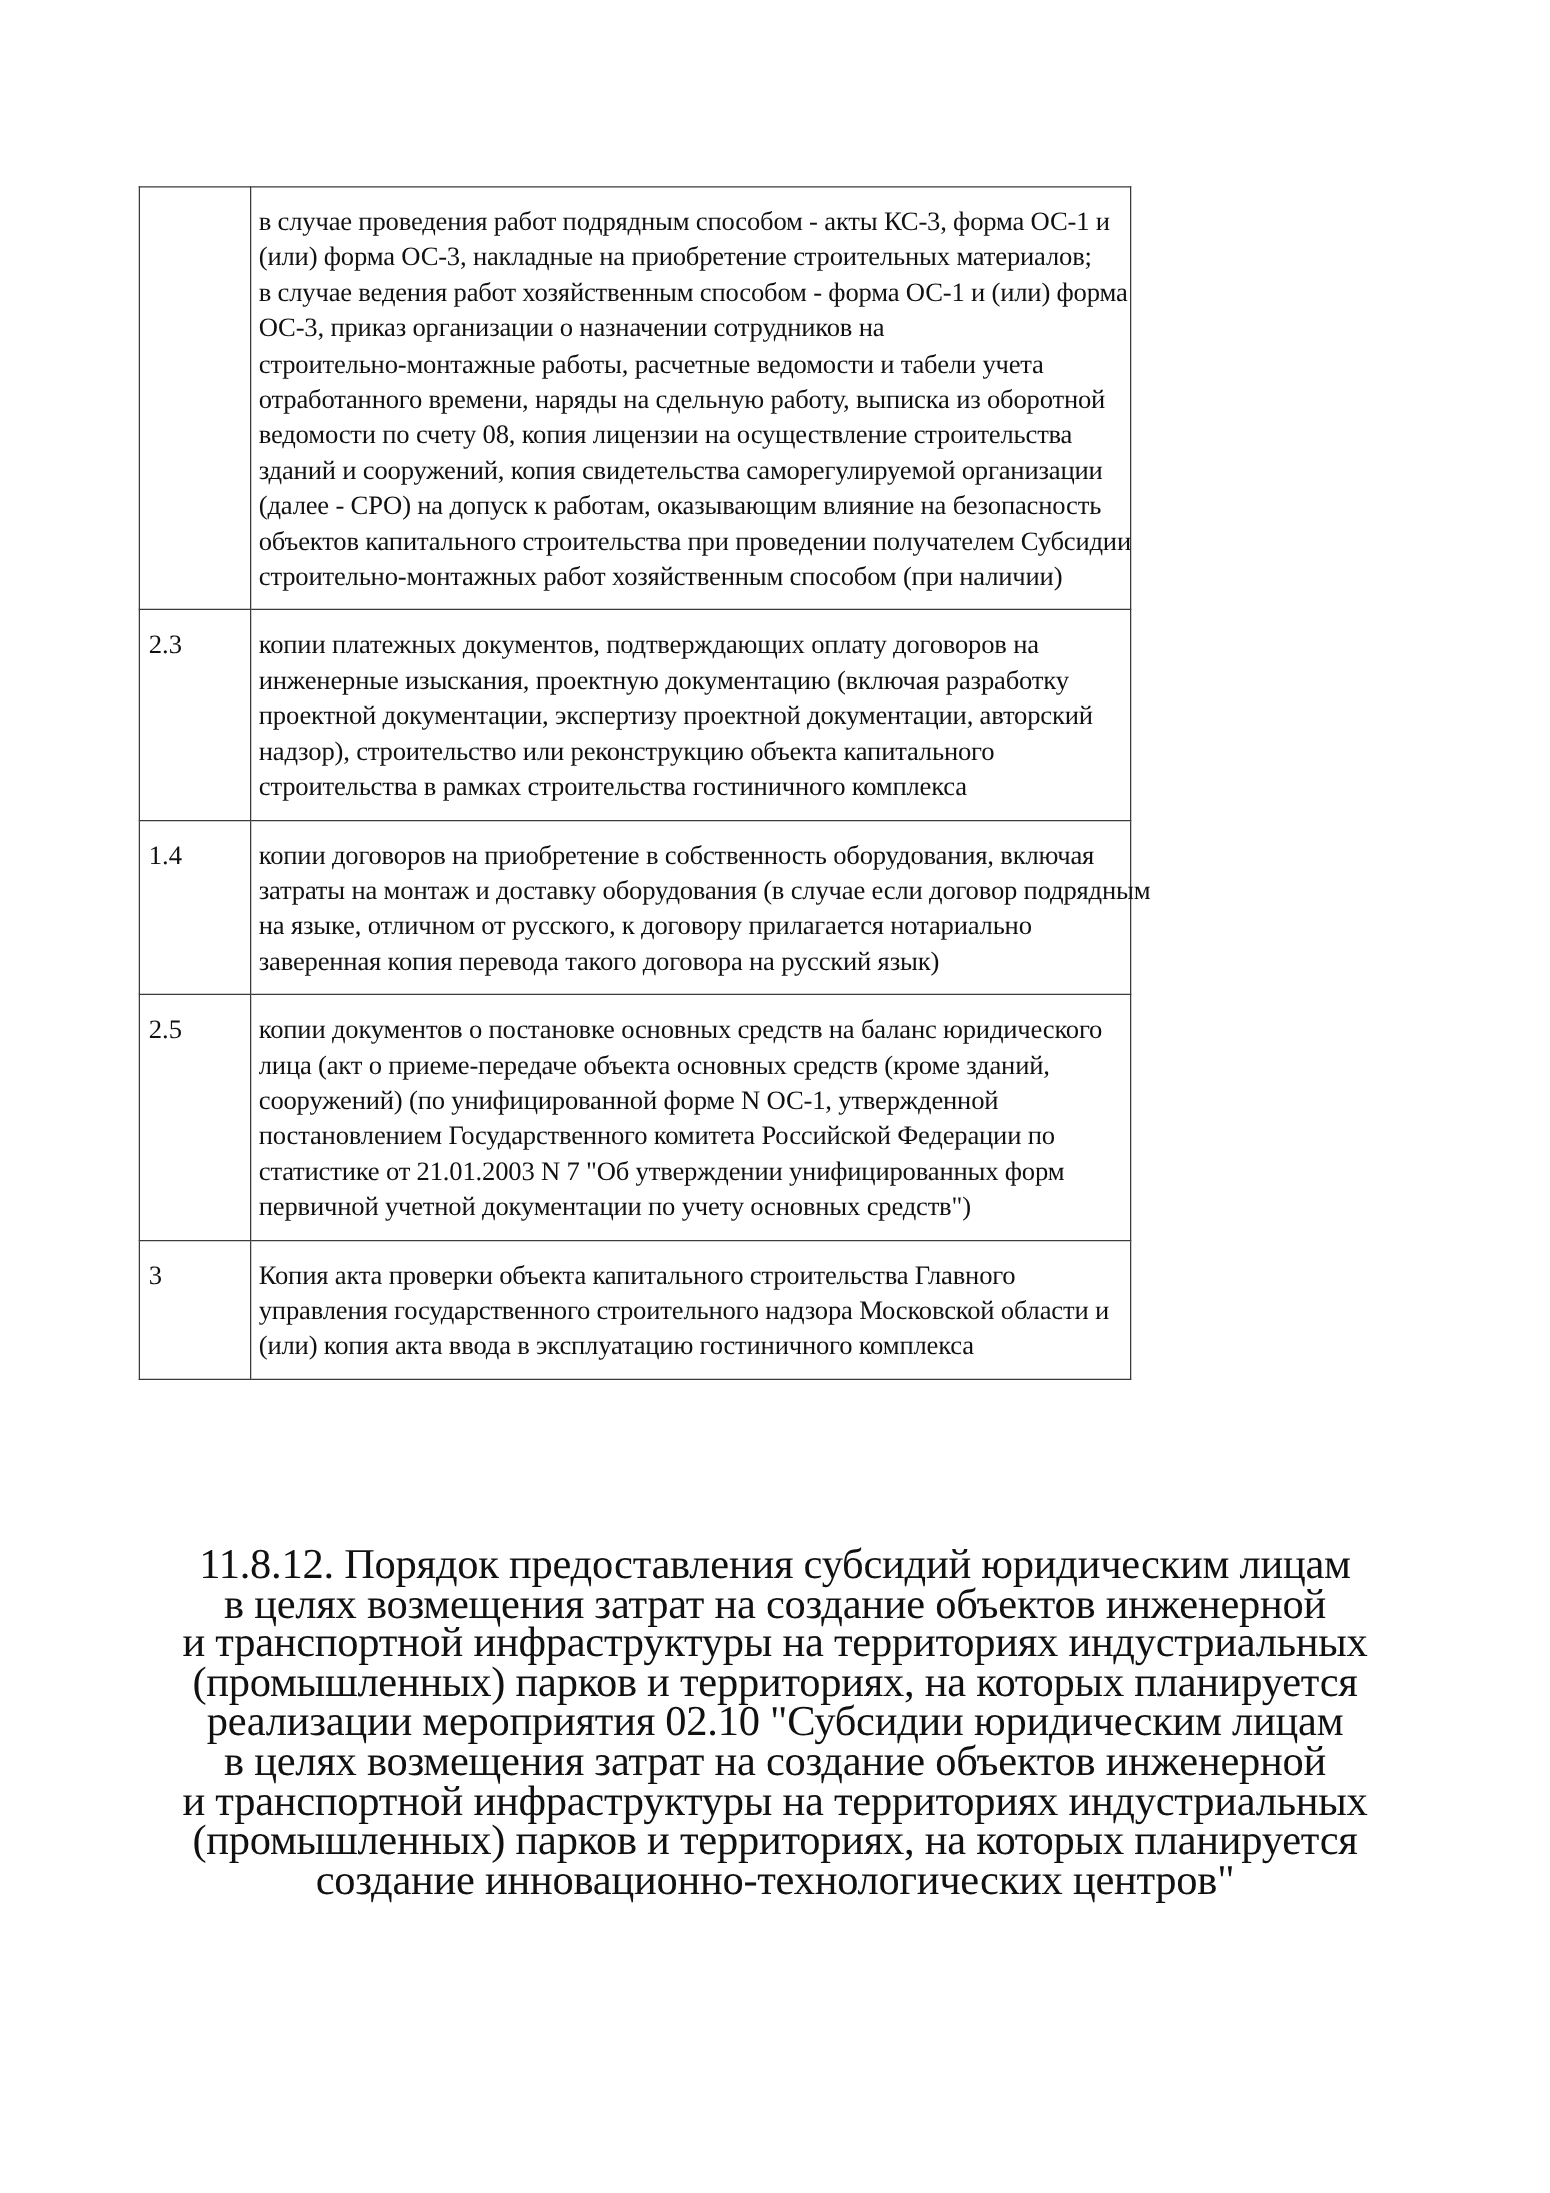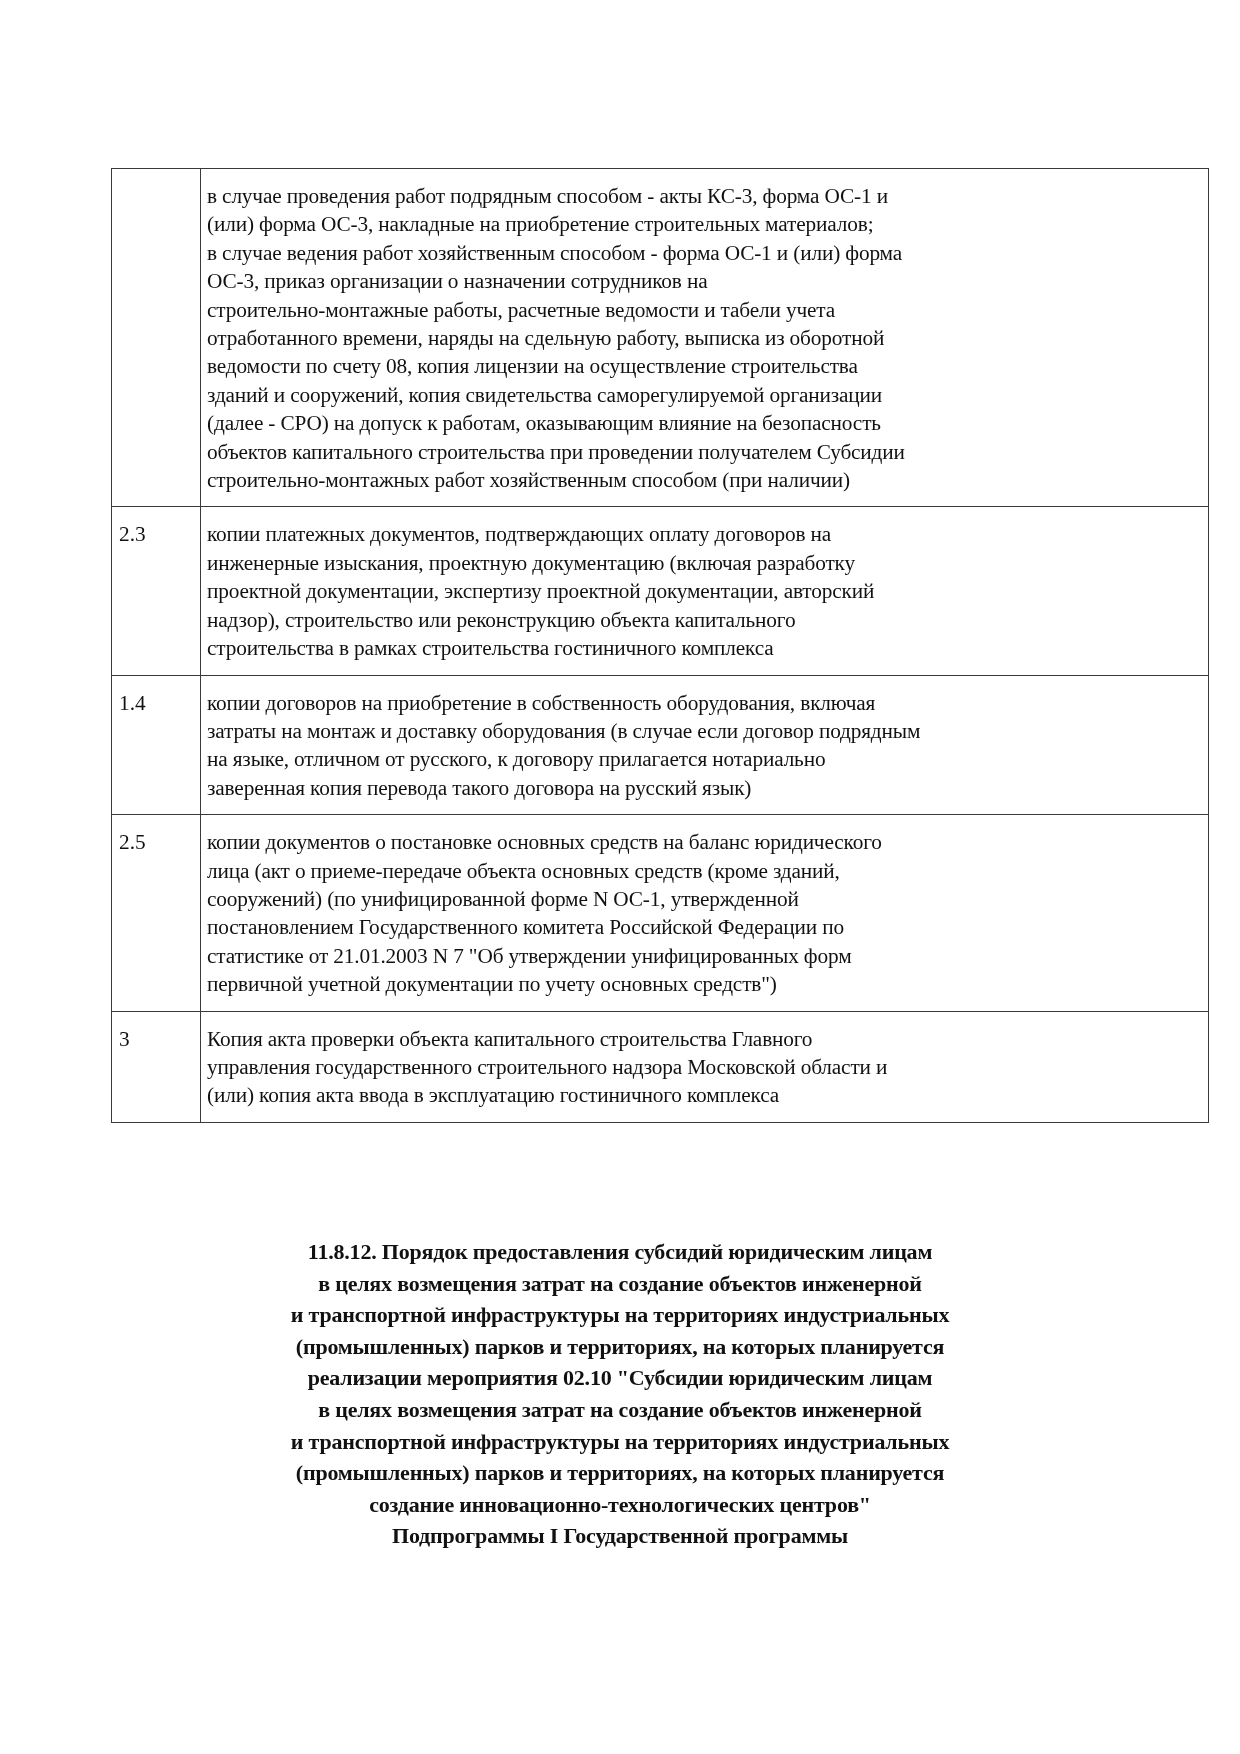--- a/index.html
+++ b/index.html
@@ -11,22 +11,22 @@
       width: 1240px;
       height: 1754px;
       position: relative;
       overflow: hidden;
       font-family: "Liberation Serif", "DejaVu Serif", serif;
       color: #111111;
     }
     .doc-table {
       position: absolute;
       left: 111px;
-      top: 168px;
-      width: 1098px;
+      top: 149px;
+      width: 794px;
       border-collapse: collapse;
       table-layout: fixed;
       border-radius: 25px;
     }
     .doc-table td {
       border: 1.5px solid #3a3a3a;
       vertical-align: top;
       font-size: 21.3px;
       line-height: 28.4px;
       padding: 0;
@@ -44,22 +44,22 @@
     .doc-table td.txt .ln {
       display: block;
       white-space: nowrap;
     }
     .heading {
       position: absolute;
       left: 120px;
       top: 1236px;
       width: 1000px;
       text-align: center;
-      font-weight: bold;
-      font-size: 22px;
+      font-weight: normal;
+      font-size: 34px;
       line-height: 31.6px;
       letter-spacing: -0.2px;
     }
     .heading .ln {
       display: block;
       white-space: nowrap;
     }
   </style>
 </head>
 <body>
@@ -126,14 +126,13 @@
 <div class="heading">
   <span class="ln">11.8.12. Порядок предоставления субсидий юридическим лицам</span>
   <span class="ln">в целях возмещения затрат на создание объектов инженерной</span>
   <span class="ln">и транспортной инфраструктуры на территориях индустриальных</span>
   <span class="ln">(промышленных) парков и территориях, на которых планируется</span>
   <span class="ln">реализации мероприятия 02.10 "Субсидии юридическим лицам</span>
   <span class="ln">в целях возмещения затрат на создание объектов инженерной</span>
   <span class="ln">и транспортной инфраструктуры на территориях индустриальных</span>
   <span class="ln">(промышленных) парков и территориях, на которых планируется</span>
   <span class="ln">создание инновационно-технологических центров"</span>
-  <span class="ln">Подпрограммы I Государственной программы</span>
 </div>
 
 </body></html>

